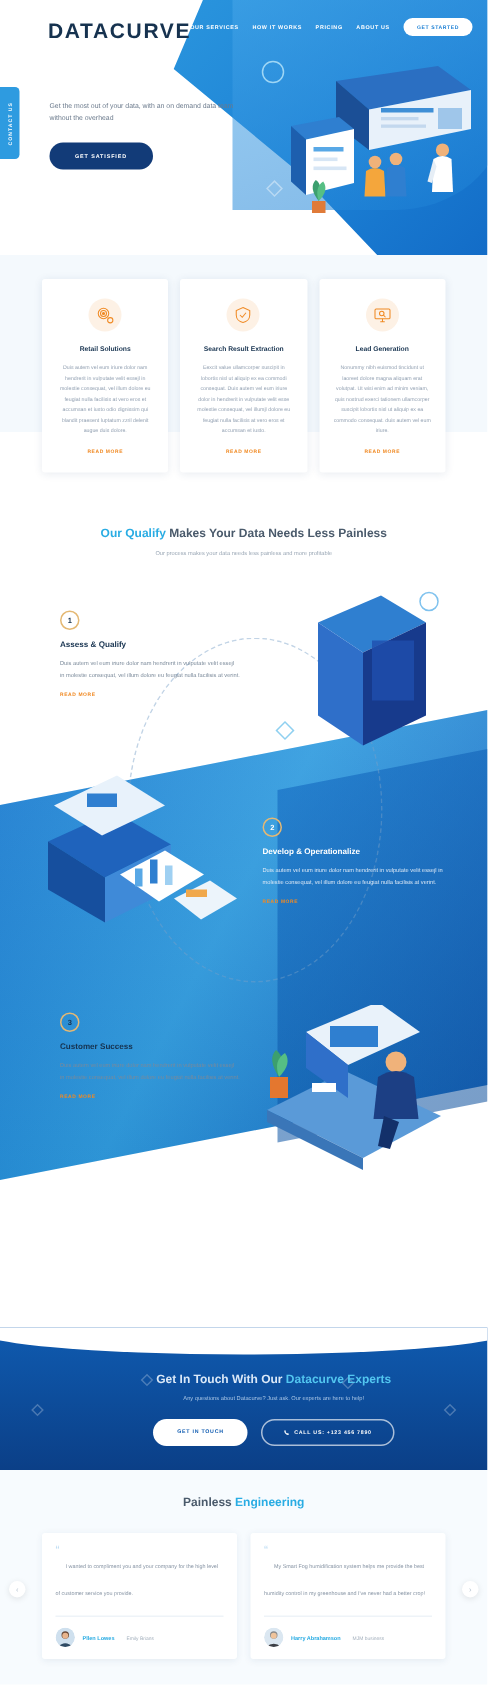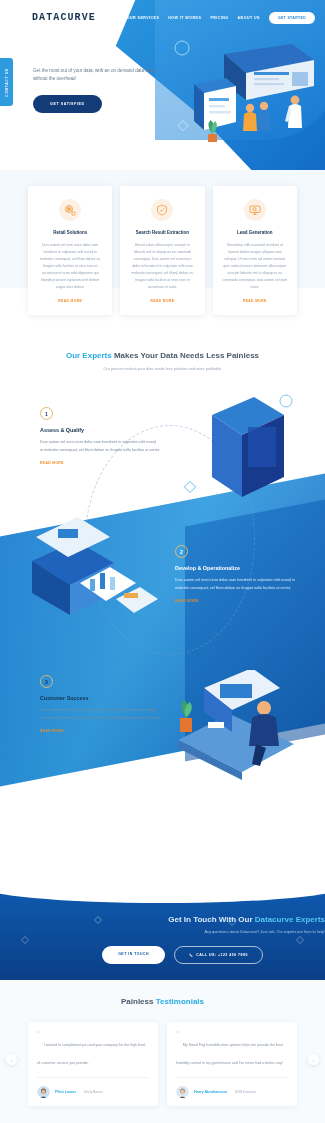--- a/index.html
+++ b/index.html
@@ -17,22 +17,22 @@
     background:linear-gradient(135deg,#2e9be0 0%,#1b7fd4 60%,#1168c4 100%);
     border-radius:0 0 0 120px;
     clip-path: polygon(22% 0, 100% 0, 100% 100%, 62% 100%, 40% 72%, 8% 40%);
   }
   .hero-blob2{
     position:absolute; top:-10px; right:-10px; width:180px; height:150px;
     background:linear-gradient(160deg,#49a8ea 0%,#1b7fd4 100%);
     border-radius:0 0 40% 0; opacity:.55;
   }
   .logo {
-    position:absolute; left:32px; top:12px; font-size:10px; font-weight:bold;
-    letter-spacing:1.1px; color:#16324f;font-family:Liberation Mono, monospace;
+    position:absolute; left:32px; top:12px; font-size:14px; font-weight:bold;
+    letter-spacing:1.1px; color:#16324f;
   }
   .nav { position:absolute; right:10px; top:12px; display:flex; align-items:center; gap:9px; }
   .nav a { font-size:3.6px; letter-spacing:.45px; color:#ffffff; text-decoration:none; font-weight:bold; white-space:nowrap;}
   .nav .cta-pill {
     background:#ffffff; color:#1b7fd4; border-radius:10px;
     padding:4px 9px; font-size:3.4px; font-weight:bold; letter-spacing:.4px;
   }
   .contact-tab {
     position:absolute; left:0; top:58px; width:13px; height:48px;
     background:#2e9be0; border-radius:0 3px 3px 0;
@@ -109,21 +109,21 @@
     position:absolute; border:1px dashed rgba(120,160,200,.45);
     border-radius:50%; z-index:1;
   }
 
   
   .ctaband { position:relative; height:95px; background:linear-gradient(180deg,#0f5bb0,#0b3f87); overflow:hidden;}
   .cta-top-curve{
     position:absolute; top:-16px; left:-20px; right:-20px; height:34px;
     background:#fff; border-radius:0 0 50% 50%;
   }
-  .cta-inner{ position:absolute; top:30px; left:0; right:0; text-align:right;margin-left:40px;}
+  .cta-inner{ position:absolute; top:30px; left:0; right:0; text-align:center;margin-left:40px;}
   .cta-title{ font-size:8px; font-weight:bold; color:#dbe9f8;}
   .cta-title b{ color:#52c6f0;}
   .cta-sub{ margin-top:6px; font-size:3.8px; color:#a9c6e6;}
   .cta-btns{ margin-top:12px; display:flex; gap:9px; justify-content:center;}
   .btn-white{ background:#fff; color:#0f5bb0; border-radius:10px; padding:6px 16px; font-size:3.5px; font-weight:bold; letter-spacing:.5px;}
   .btn-ghost{ border:1px solid rgba(255,255,255,.65); color:#fff; border-radius:10px; padding:6px 14px; font-size:3.5px; font-weight:bold; letter-spacing:.5px; display:flex; align-items:center; gap:3px;}
   .cta-diamond{ position:absolute; width:6px; height:6px; border:1px solid rgba(255,255,255,.25); transform:rotate(45deg);}
 
   
   .testi { background:#f7fbfe; padding:17px 12px 22px; position:relative;}
@@ -257,21 +257,21 @@
         <div class="card-text">Nonummy nibh euismod tincidunt ut laoreet dolore magna aliquam erat volutpat. Ut wisi enim ad minim veniam, quis nostrud exerci tationem ullamcorper suscipit lobortis nisl ut aliquip ex ea commodo consequat. duis autem vel eum iriure.</div>
         <div class="card-more">READ MORE</div>
       </div>
 
     </div>
   </section>
 
   <section class="process">
     <div class="proc-head">
       <div class="proc-title">
-        <b>Our Experts</b><span> Makes Your Data Needs Less Painless</span>
+        <b>Our Qualify</b><span> Makes Your Data Needs Less Painless</span>
       </div>
       <div class="proc-sub">Our process makes your data needs less painless and more profitable</div>
     </div>
 
     <div class="proc-body">
       <div class="band">
           <div class="band-inner"></div>
         </div>
       <div class="dark-wedge"></div>
 
@@ -357,21 +357,21 @@
             <path d="M6 2 l4 5 -2 2 c1 3 4 6 7 7 l2 -2 5 4 -3 4 c-8 0 -16 -8 -16 -16 z"></path>
           </svg>
           <span>CALL US: +123 456 7890</span>
         </span>
       </div>
     </div>
   </section>
 
   <section class="testi">
     <div class="testi-title">
-      <span>Painless </span><b>Testimonials</b>
+      <span>Painless </span><b>Engineering</b>
     </div>
 
     <div class="arrow-btn" style="left:6px;">
       <span>‹</span>
     </div>
     <div class="arrow-btn" style="right:6px;">
       <span>›</span>
     </div>
 
     <div class="testi-row">

